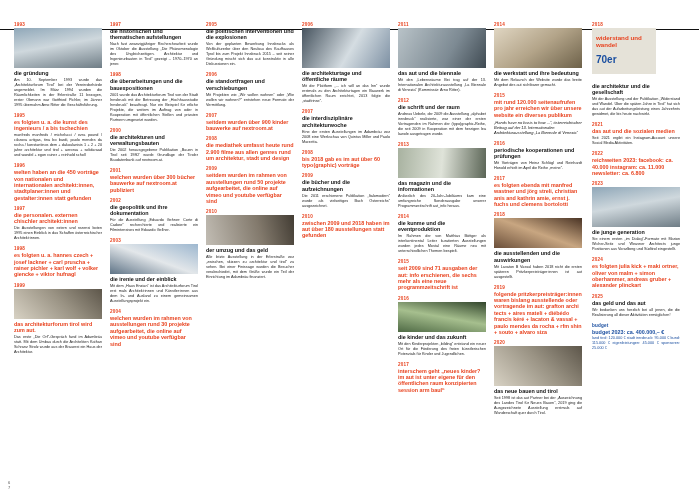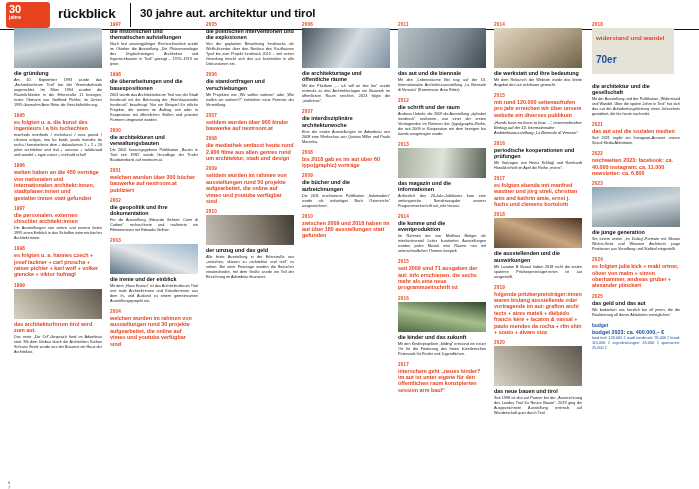--- a/index.html
+++ b/index.html
@@ -87,50 +87,41 @@
   .poster{
     width:88px;height:58px;background:#f0ece3;position:relative;margin-bottom:2px;overflow:hidden;
     border:1px solid #ddd8cc;box-sizing:border-box;
   }
   .poster .pt{position:absolute;left:4px;top:5px;color:#d13b1e;font-size:9px;font-weight:bold;letter-spacing:-0.3px;line-height:9px;}
   .poster .pd{position:absolute;left:4px;top:30px;color:#1b3f8b;font-size:7.5px;font-weight:bold;}
   .poster .pd2{position:absolute;left:4px;top:40px;color:#1b3f8b;font-size:7.5px;font-weight:bold;}
   .poster .bar{position:absolute;left:0;bottom:0;width:88px;height:5px;background:#d13b1e;}
   
   .wbox{
-    width:82px;height:46px;background:#e5e2d8;position:relative;margin-bottom:9px;overflow:hidden;text-decoration:underline;
+    width:64px;height:46px;background:#e5e2d8;position:relative;margin-bottom:9px;overflow:hidden;text-decoration:underline;
   }
   .wbox .t{position:absolute;left:4px;top:6px;color:#e8431f;font-size:6.2px;font-weight:bold;line-height:1.2;}
   .wbox .y{position:absolute;left:4px;top:26px;color:#1b4fa0;font-size:10px;font-weight:bold;}
   
   .quote{
     font-size:4px;color:#111;line-height:1.35;font-style:italic;margin-bottom:3px;
   }
   
   .pgno{
     position:absolute;left:8px;bottom:4px;font-size:4px;color:#555;
   }
   .pgno2{
     position:absolute;left:8px;bottom:-1px;font-size:4px;color:#555;
   }
 </style>
 </head>
 <body>
 
 <div id="page">
 
-  <div class="hdr">
-    <div class="logo">
-      <span class="big">30</span>
-      <span>jahre</span>
-    </div>
-    <div class="hdr-title">rückblick</div>
-    <div class="hdr-rule"></div>
-    <div class="hdr-sub">30 jahre aut. architektur und tirol</div>
-  </div>
   <div class="topline"></div>
 
   <div id="cols">
       <div class="col c1">
         <div class="entry">
           <div class="yr">1993</div>
           <div class="pic med ph1"></div>
           <div class="hd">die gründung</div>
           <div class="tx">Am 10. September 1993 wurde das „Architekturforum Tirol“ bei der Vereinsbehörde angemeldet. Im März 1994 wurden die Räumlichkeiten in der Erlerstraße 11 bezogen, erster Obmann war Gottfried Pichler, im Jänner 1995 übernahm Arno Ritter die Geschäftsführung.</div>
         </div>

